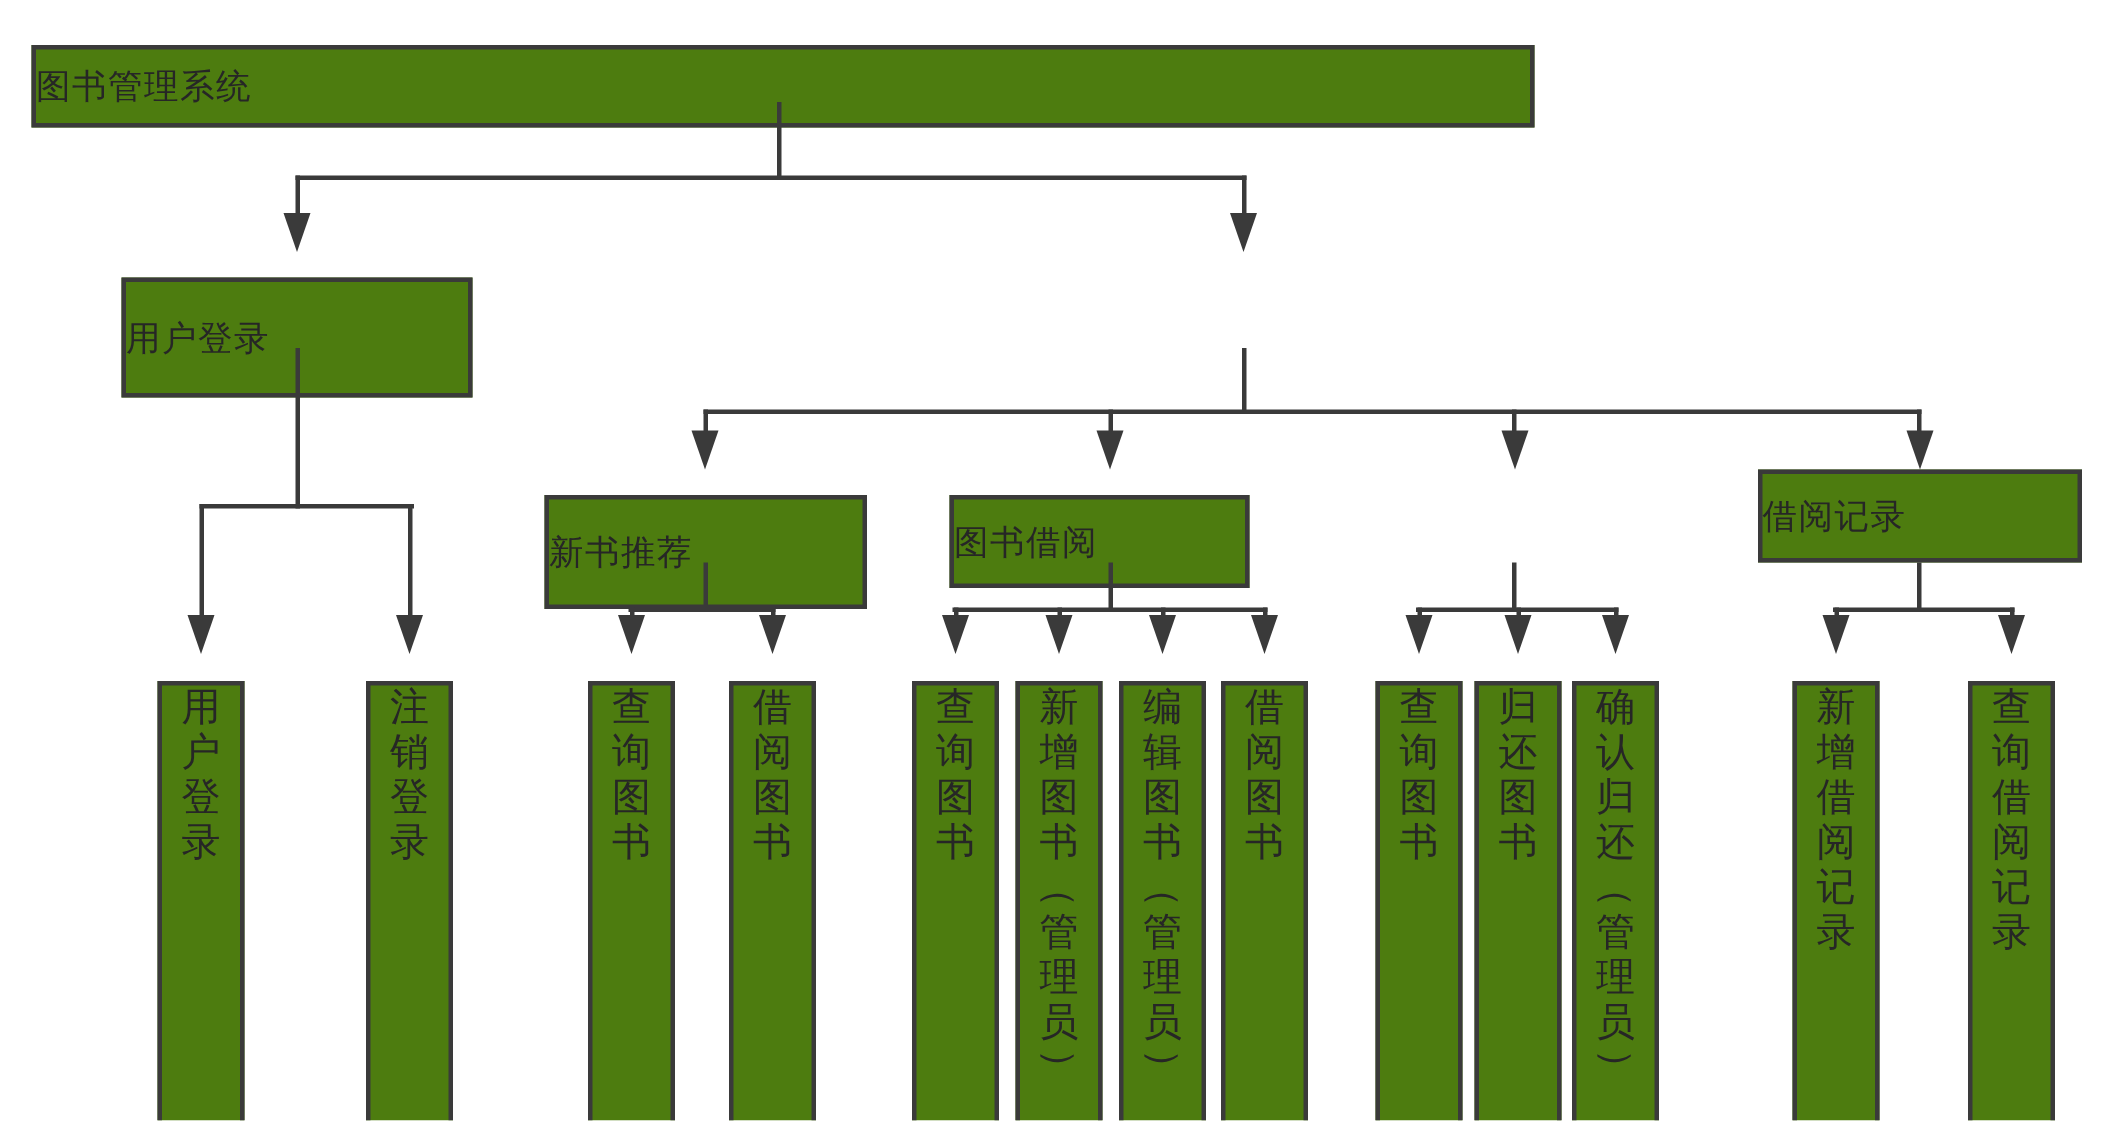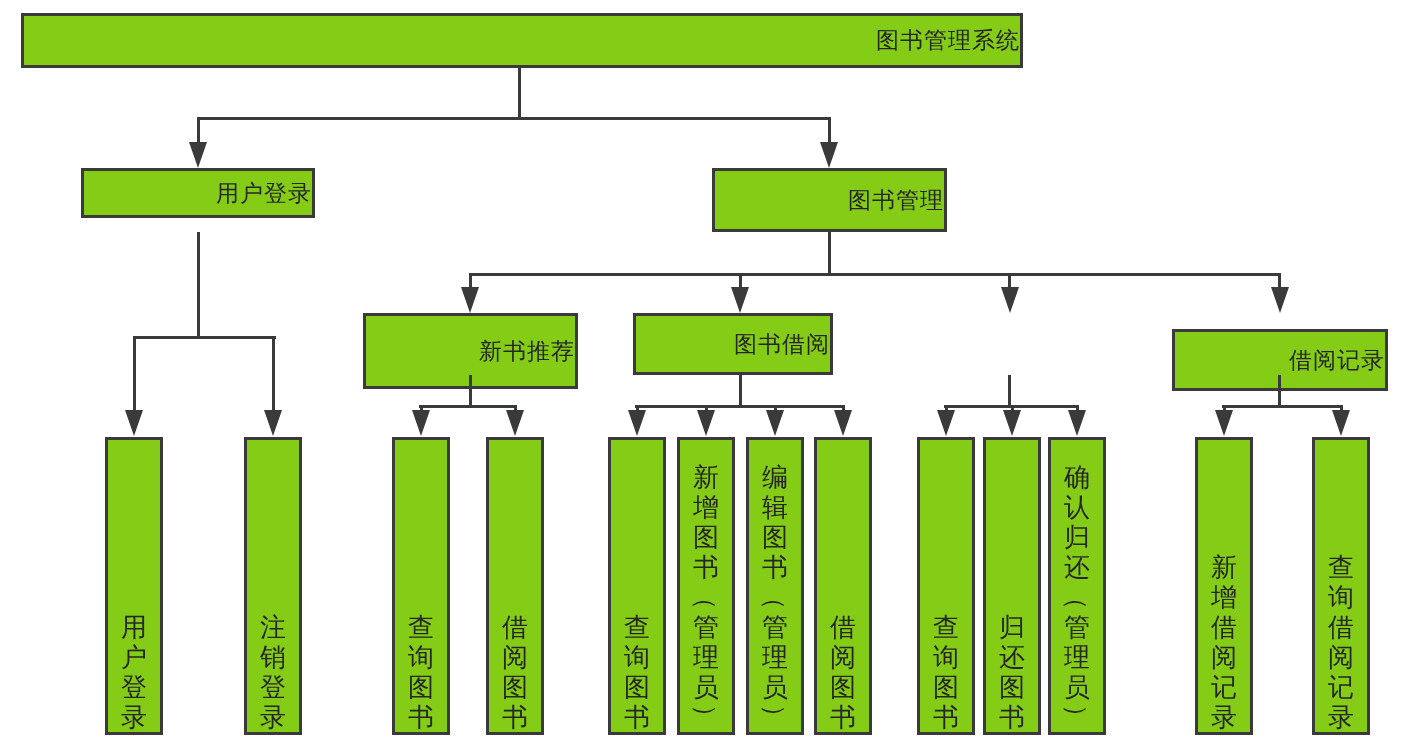--- a/index.html
+++ b/index.html
@@ -1,22 +1,22 @@
 <!DOCTYPE html>
 <html><head>
 <meta charset="utf-8">
 <style>
   html,body{margin:0;padding:0;background:#ffffff;}
   .canvas{
     position:relative;width:1405px;height:747px;background:#ffffff;overflow:hidden;
     font-family:"DejaVu Sans",sans-serif;color:#262626;
   }
   .node{
-    position:absolute;box-sizing:border-box;border:3px solid #3a3a3a;background:#84cc16;
-    display:flex;align-items:center;justify-content:flex-end;
+    position:absolute;box-sizing:border-box;border:3px solid #3a3a3a;background:#4d7c0f;
+    display:flex;align-items:center;justify-content:flex-start;margin-top:17px;
   }
   .h-node{font-size:23px;letter-spacing:1px;}
   .v-node{flex-direction:column;font-size:26px;}
   .v-node span{display:block;height:30px;line-height:30px;width:100%;text-align:center;}
   .v-node span.rot{transform:rotate(90deg);}
   .vl,.hl{position:absolute;background:#3a3a3a;}
   .vl{width:3px;}
   .hl{height:3px;}
   .tri{
     position:absolute;width:0;height:0;
@@ -30,38 +30,35 @@
 </style>
 </head>
 <body>
 
 <div class="canvas">
 
   <div class="node h-node" style="left:21px;top:13px;width:1002px;height:55px;">
     <span>图书管理系统</span>
   </div>
 
-  <div class="node h-node" style="left:81px;top:168px;width:234px;height:50px;">
+  <div class="node h-node" style="left:81px;top:168px;width:234px;height:80px;">
     <span>用户登录</span>
   </div>
 
-  <div class="node h-node" style="left:712px;top:168px;width:235px;height:64px;">
-    <span>图书管理</span>
-  </div>
 
   <div class="node h-node" style="left:363px;top:313px;width:215px;height:76px;">
     <span>新书推荐</span>
   </div>
 
   <div class="node h-node" style="left:633px;top:313px;width:200px;height:62px;">
     <span>图书借阅</span>
   </div>
 
 
-  <div class="node h-node" style="left:1172px;top:329px;width:216px;height:62px;">
+  <div class="node h-node" style="left:1172px;top:296px;width:216px;height:62px;">
     <span>借阅记录</span>
   </div>
 
   <div class="node v-node" style="left:105px;top:437px;width:58px;height:298px;">
       <span>用</span>
       <span>户</span>
       <span>登</span>
       <span>录</span>
     </div>
 

